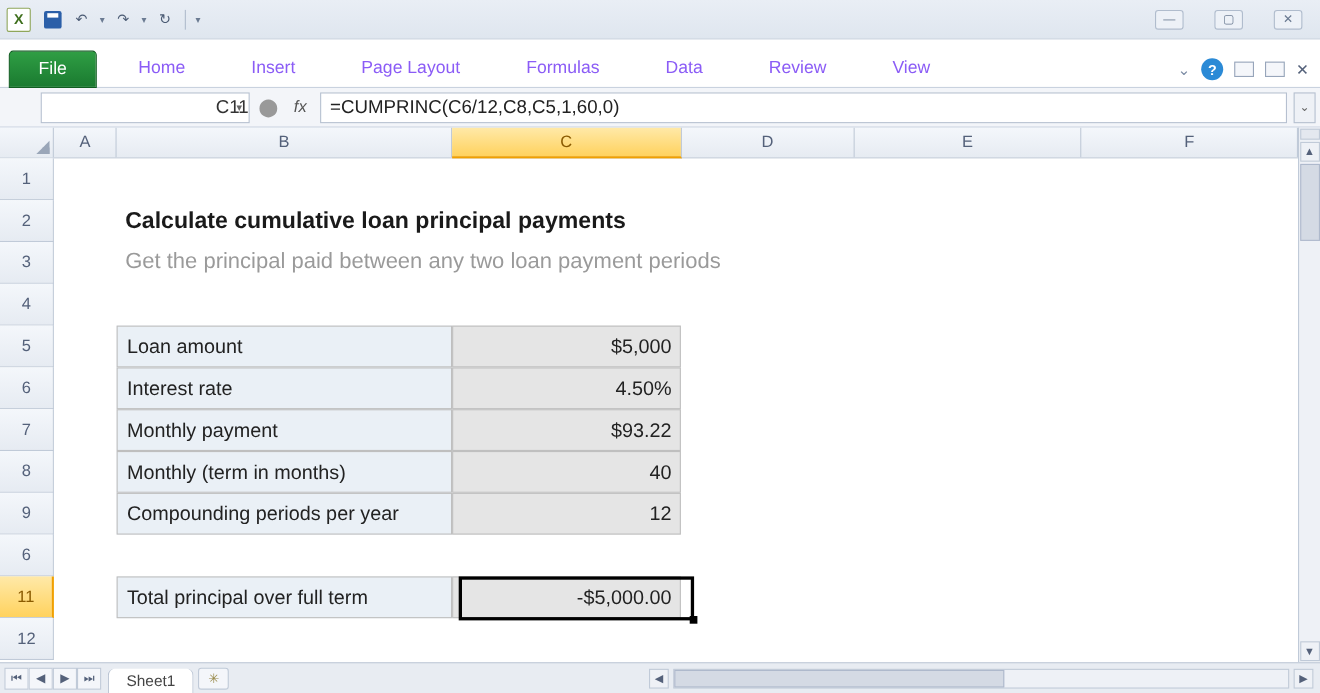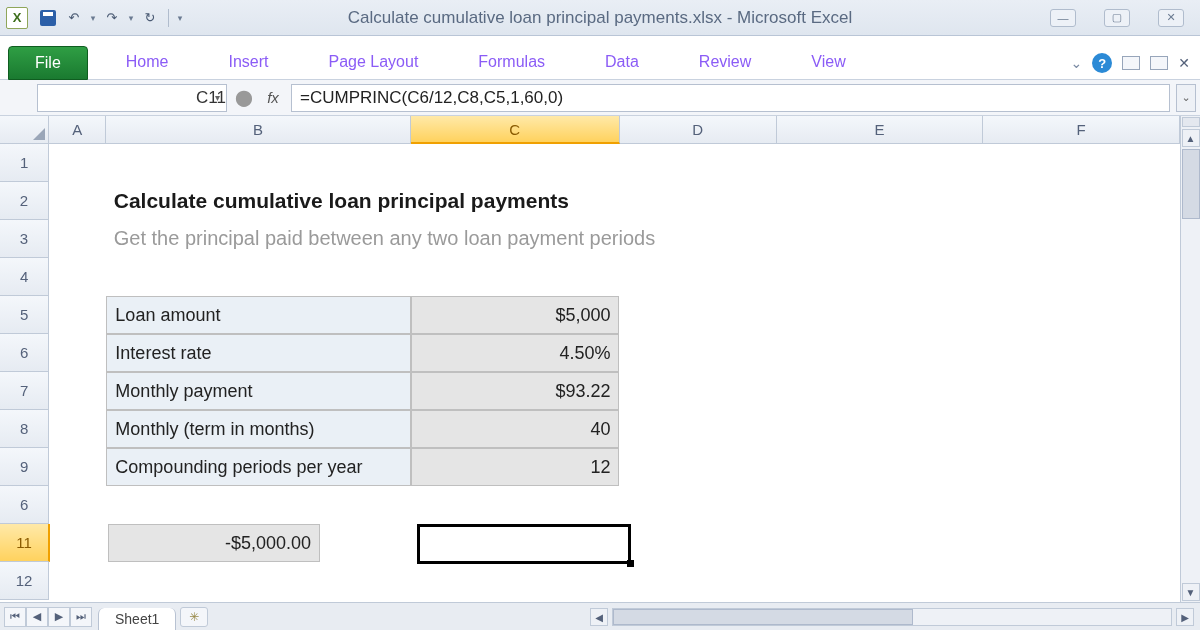--- a/index.html
+++ b/index.html
@@ -109,21 +109,20 @@
         </div>
       <div class="qat-btn">↶</div>
       <div class="qat-btn qat-dd">▾</div>
       <div class="qat-btn">↷</div>
       <div class="qat-btn qat-dd">▾</div>
       <div class="qat-btn">↻</div>
       <div class="qat-sep"></div>
       <div class="qat-btn qat-dd">▾</div>
     </div>
   </div>
-  <div class="title">Calculate cumulative loan principal payments.xlsx - Microsoft Excel</div>
   <div class="controls">
     <div class="win-btn">—</div>
     <div class="win-btn">▢</div>
     <div class="win-btn">✕</div>
   </div>
 </div>
 
 <div class="ribbon">
   <div class="file-tab">File</div>
   <div class="rtab">Home</div>
@@ -251,20 +250,21 @@
           <div class="cell cA"></div>
           <div class="cell cB"></div>
           <div class="cell cC"></div>
           <div class="cell cD"></div>
           <div class="cell cE"></div>
           <div class="cell cF"></div>
         </div>
         <div class="row">
           <div class="rowhead selected">11</div>
           <div class="cell cA"></div>
+          <div class="cell cB tcell tlabel">Total principal over full term</div>
           <div class="cell cC tcell tval">-$5,000.00</div>
           <div class="cell cD"></div>
           <div class="cell cE"></div>
           <div class="cell cF"></div>
         </div>
         <div class="row">
           <div class="rowhead">12</div>
           <div class="cell cA"></div>
           <div class="cell cB"></div>
           <div class="cell cC"></div>

